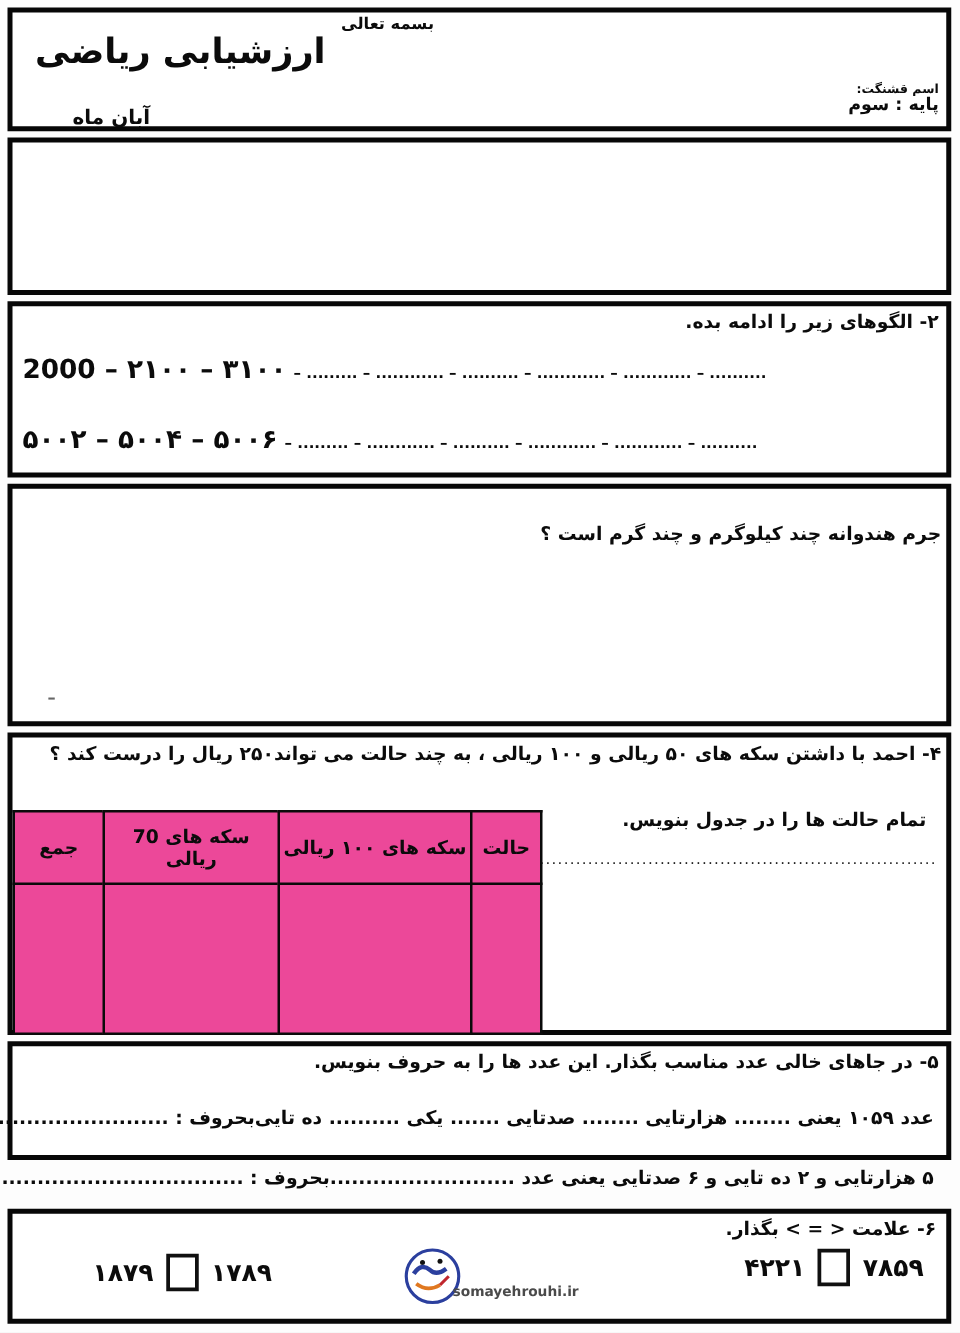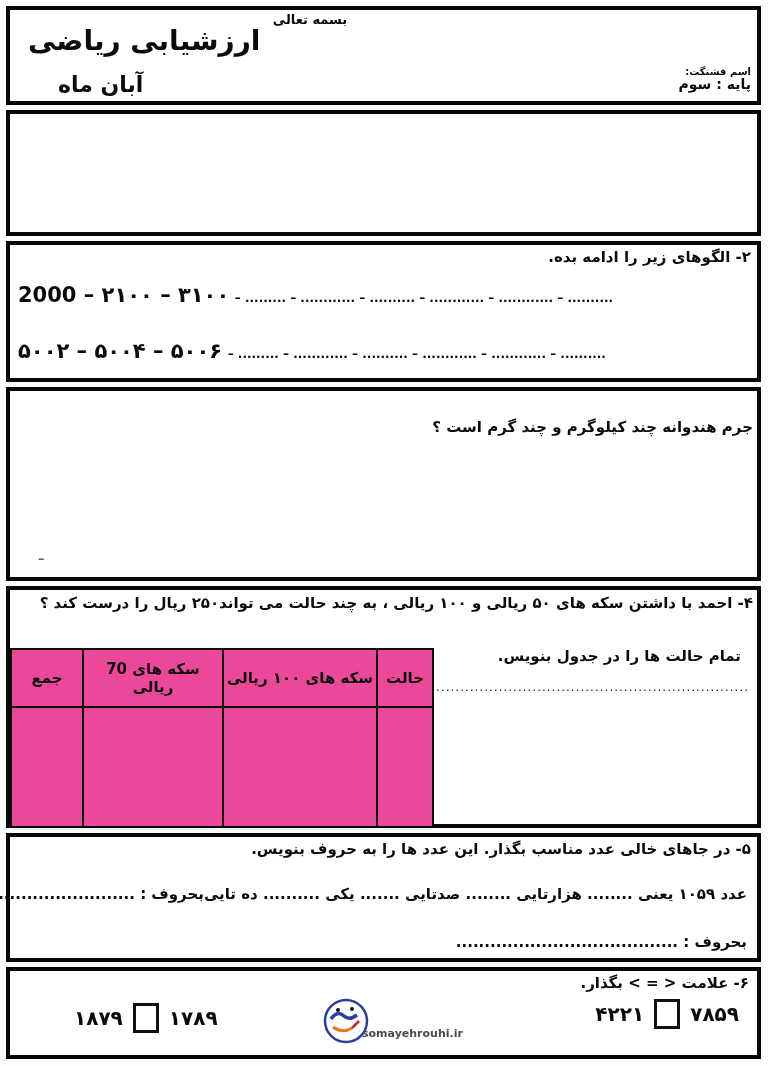--- a/index.html
+++ b/index.html
@@ -29,21 +29,21 @@
 <body>
 
 <div class="sheet">
 
   <div class="box" style="top:6px;height:99px;">
     <div class="abs" style="top:2px;left:0;width:600px;text-align:center;font-size:13px;">
       <span class="b">بسمه تعالی</span>
     </div>
     <div class="abs b rtl" style="top:14px;left:18px;font-size:28px;">ارزشیابی ریاضی</div>
     <div class="abs b rtl" style="top:36px;right:6px;font-size:10px;margin-top:20px;">اسم قشنگت:</div>
-    <div class="abs b rtl" style="top:62px;left:48px;font-size:22px;">آبان  ماه</div>
+    <div class="abs b rtl" style="top:74px;left:48px;font-size:16px;">آبان  ماه</div>
     <div class="abs b rtl" style="top:66px;right:6px;font-size:14px;">پایه : سوم</div>
   </div>
 
   <div class="box" style="top:110px;height:126px;">
     <div class="abs" style="top:36px;left:6px;right:6px;bottom:4px;"></div>
   </div>
 
   <div class="box" style="top:241px;height:141px;">
     <div class="abs q-text rtl" style="top:2px;right:6px;">۲- الگوهای زیر را ادامه بده.</div>
     <div class="abs pattern ltr" style="top:38px;left:8px;right:4px;">
@@ -78,27 +78,28 @@
       <tr style="height:120px;">
         <td></td>
         <td></td>
         <td></td>
         <td></td>
       </tr>
     </tbody>
       </table>
   </div>
 
-  <div class="box" style="top:833px;height:129px;">
+  <div class="box" style="top:833px;height:95px;">
     <div class="abs q-text rtl" style="top:2px;right:6px;left:6px;">۵- در جاهای خالی عدد مناسب بگذار.  این عدد ها را به حروف بنویس.</div>
     <div class="abs row5" style="top:48px;left:0;right:0;">
       <span>عدد ۱۰۵۹  یعنی ........ هزارتایی ........ صدتایی ....... یکی .......... ده تایی</span>
       <span>بحروف : .......................................</span>
     </div>
     <div class="abs row5" style="top:96px;left:0;right:0;">
+      <span>۵ هزارتایی و ۲ ده تایی و ۶ صدتایی  یعنی عدد  ..........................</span>
       <span>بحروف : .......................................</span>
     </div>
   </div>
 
   <div class="box" style="top:967px;height:92px;">
     <div class="abs q-text rtl" style="top:2px;right:8px;">
       <span>۶- علامت</span>
       <span class="ltr" style="unicode-bidi:embed;">&lt; = &gt;</span>
       <span>بگذار.</span>
     </div>

